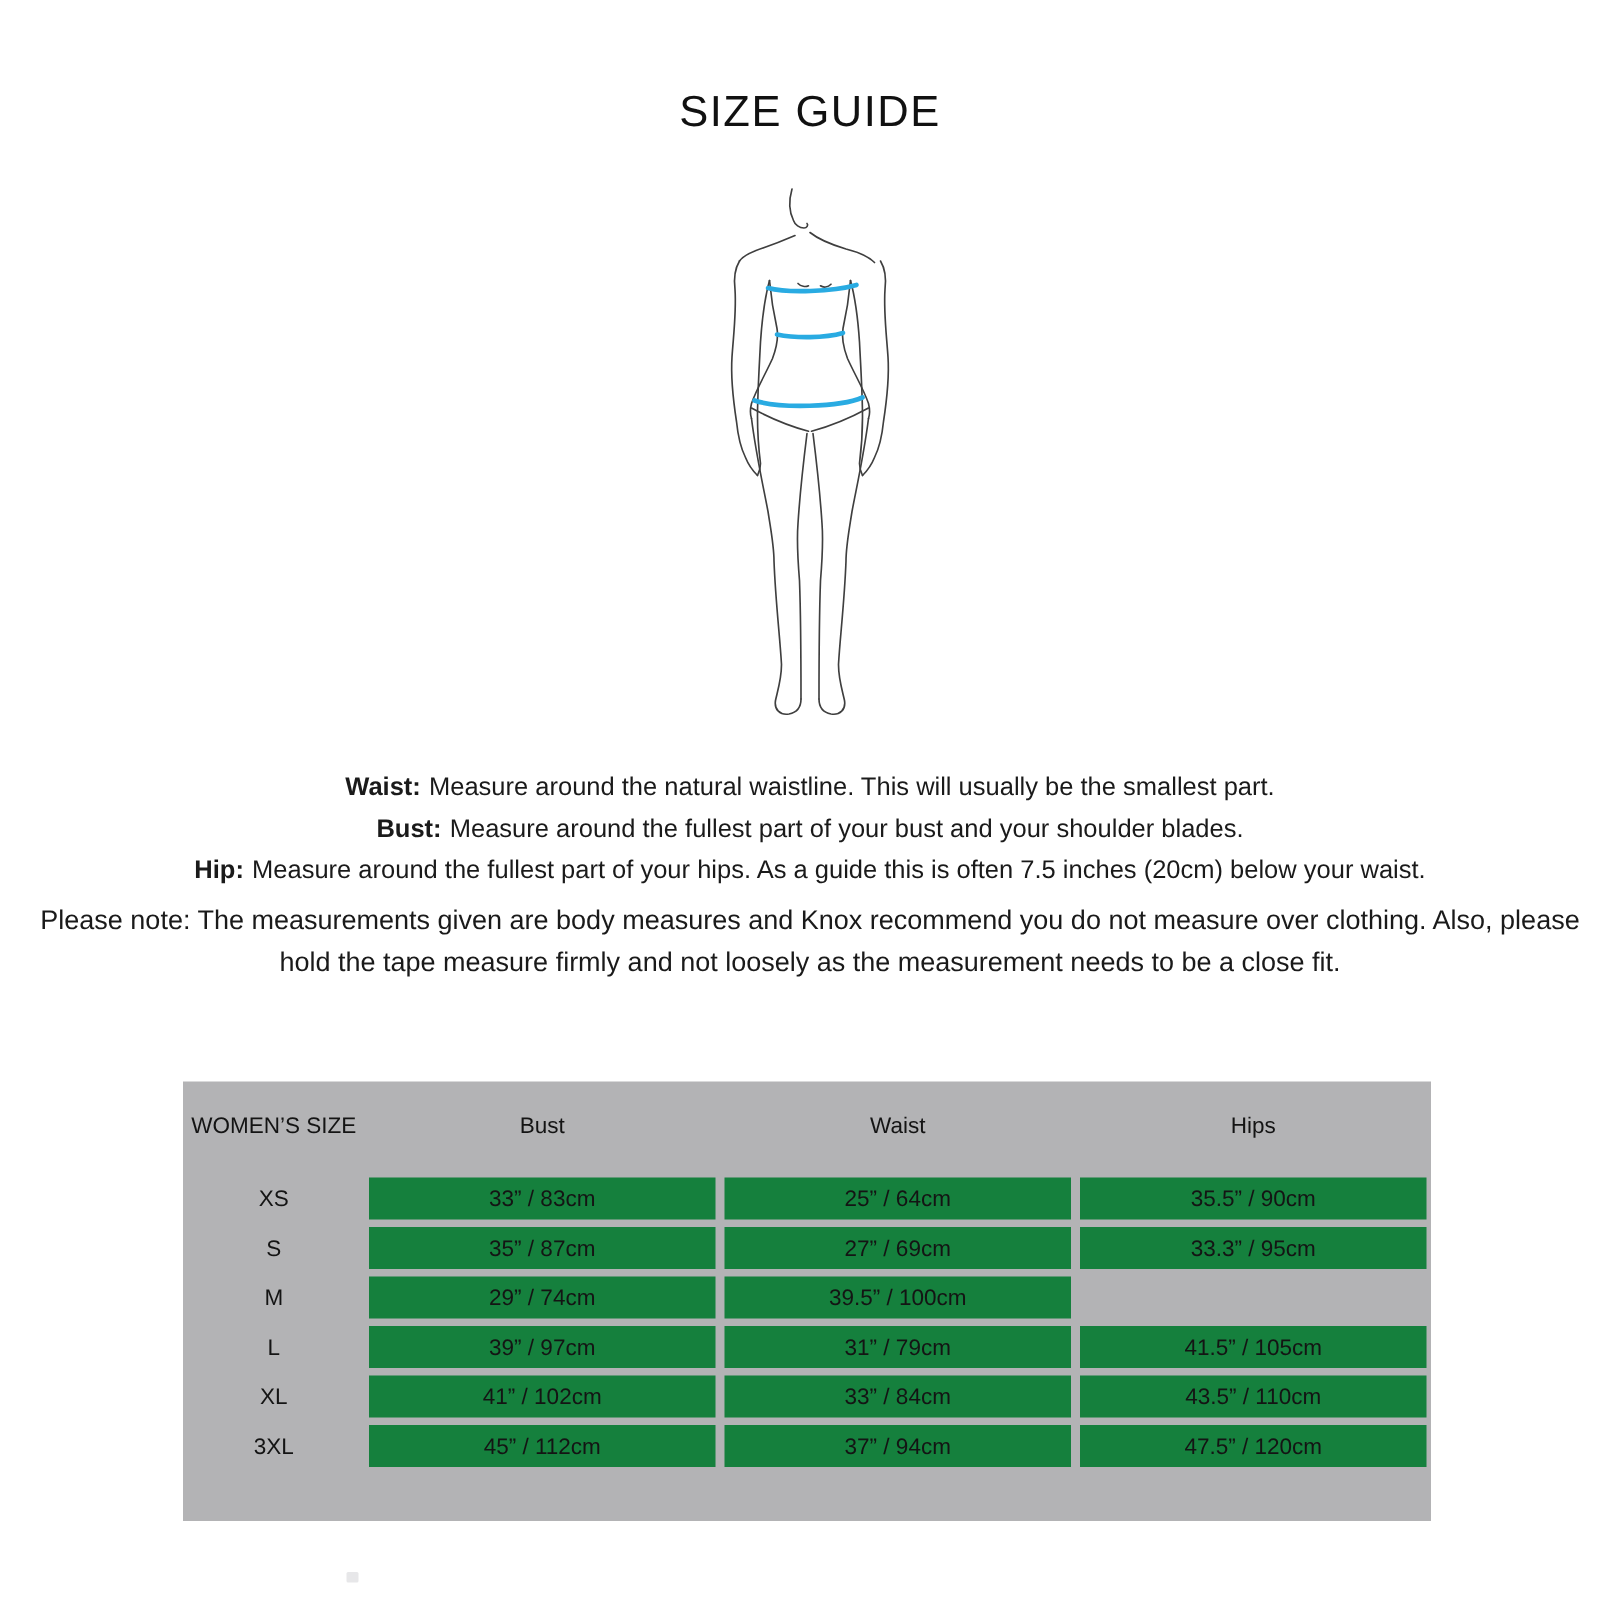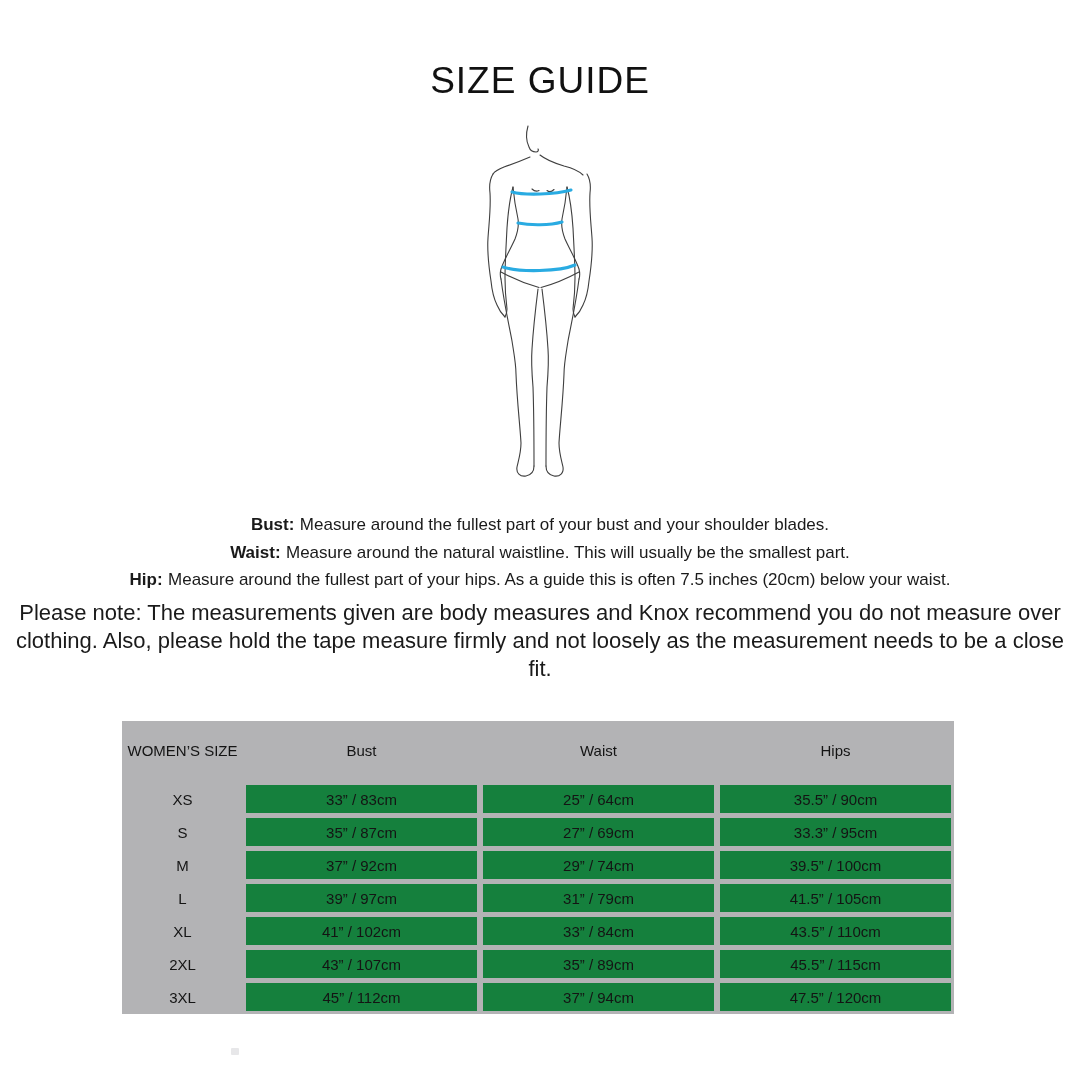--- a/index.html
+++ b/index.html
@@ -12,38 +12,38 @@
   html,body{margin:0;padding:0;}
   body{
     width:1080px;height:1080px;background:#ffffff;
     font-family:"Liberation Sans",sans-serif;color:var(--text);
     position:relative;overflow:hidden;
   }
   .canvas{position:absolute;left:0;top:0;width:1080px;height:1080px;}
 
   .title{
     position:absolute;top:31px;left:0;width:100%;
-    text-align:center;font-size:37px;line-height:50px;
+    text-align:center;font-size:29px;line-height:50px;
     letter-spacing:1px;font-weight:400;color:#111;
   }
 
   .figure-wrap{position:absolute;left:480px;top:113px;width:120px;height:370px;}
   .figure-wrap svg{display:block;width:120px;height:370px;}
   .outline{fill:none;stroke:var(--outline);stroke-width:1.1;stroke-linecap:round;stroke-linejoin:round;}
   .measure{fill:none;stroke:var(--accent);stroke-width:3.1;stroke-linecap:round;}
 
   .instructions{
     position:absolute;top:511px;left:0;width:100%;
     text-align:center;font-size:17px;line-height:27.5px;
   }
   .lead{font-weight:700;margin-right:.32em;}
 
   .note{
     position:absolute;top:599px;left:50%;transform:translateX(-50%);
-    width:1058px;text-align:center;font-size:22px;line-height:28px;
+    width:1058px;text-align:center;font-size:18px;line-height:28px;
   }
 
   .size-table{
     position:absolute;left:122px;top:721px;width:832px;height:293px;
     background:var(--table-gray);overflow:hidden;
   }
   .thead{
     display:grid;grid-template-columns:121px 237px 237px 237px;
     height:59px;align-items:center;
     font-weight:400;font-size:15px;text-align:center;color:#141414;
@@ -105,24 +105,24 @@
       <g>
         <path class="measure" d="M32,79 C45,82.5 75,81.5 91,77"></path>
         <path class="measure" d="M38,110 C50,112.5 70,112.5 82,109"></path>
         <path class="measure" d="M23,154 C40,159.5 80,158.5 95,152"></path>
       </g>
     </svg>
   </div>
 
   <div class="instructions">
     <div>
-      <span class="lead">Bust:</span><span>Measure around the fullest part of your bust and your shoulder blades.</span>
+      <span class="lead">Waist:</span><span>Measure around the natural waistline. This will usually be the smallest part.</span>
     </div>
     <div>
-      <span class="lead">Waist:</span><span>Measure around the natural waistline. This will usually be the smallest part.</span>
+      <span class="lead">Bust:</span><span>Measure around the fullest part of your bust and your shoulder blades.</span>
     </div>
     <div>
       <span class="lead">Hip:</span><span>Measure around the fullest part of your hips. As a guide this is often 7.5 inches (20cm) below your waist.</span>
     </div>
   </div>
 
   <div class="note">Please note: The measurements given are body measures and Knox recommend you do not measure over clothing. Also, please hold the tape measure firmly and not loosely as the measurement needs to be a close fit.</div>
 
   <div class="size-table">
     <div class="thead">
@@ -139,43 +139,36 @@
         <div class="cell">35.5” / 90cm</div>
       </div>
       <div class="trow">
         <div class="size-label">S</div>
         <div class="cell">35” / 87cm</div>
         <div class="cell">27” / 69cm</div>
         <div class="cell">33.3” / 95cm</div>
       </div>
       <div class="trow">
         <div class="size-label">M</div>
-        <div class="cell">37” / 92cm</div>
         <div class="cell">29” / 74cm</div>
         <div class="cell">39.5” / 100cm</div>
       </div>
       <div class="trow">
         <div class="size-label">L</div>
         <div class="cell">39” / 97cm</div>
         <div class="cell">31” / 79cm</div>
         <div class="cell">41.5” / 105cm</div>
       </div>
       <div class="trow">
         <div class="size-label">XL</div>
         <div class="cell">41” / 102cm</div>
         <div class="cell">33” / 84cm</div>
         <div class="cell">43.5” / 110cm</div>
       </div>
       <div class="trow">
-        <div class="size-label">2XL</div>
-        <div class="cell">43” / 107cm</div>
-        <div class="cell">35” / 89cm</div>
-        <div class="cell">45.5” / 115cm</div>
-      </div>
-      <div class="trow">
         <div class="size-label">3XL</div>
         <div class="cell">45” / 112cm</div>
         <div class="cell">37” / 94cm</div>
         <div class="cell">47.5” / 120cm</div>
       </div>
     </div>
   </div>
 
   <div class="stray-mark"></div>
 

